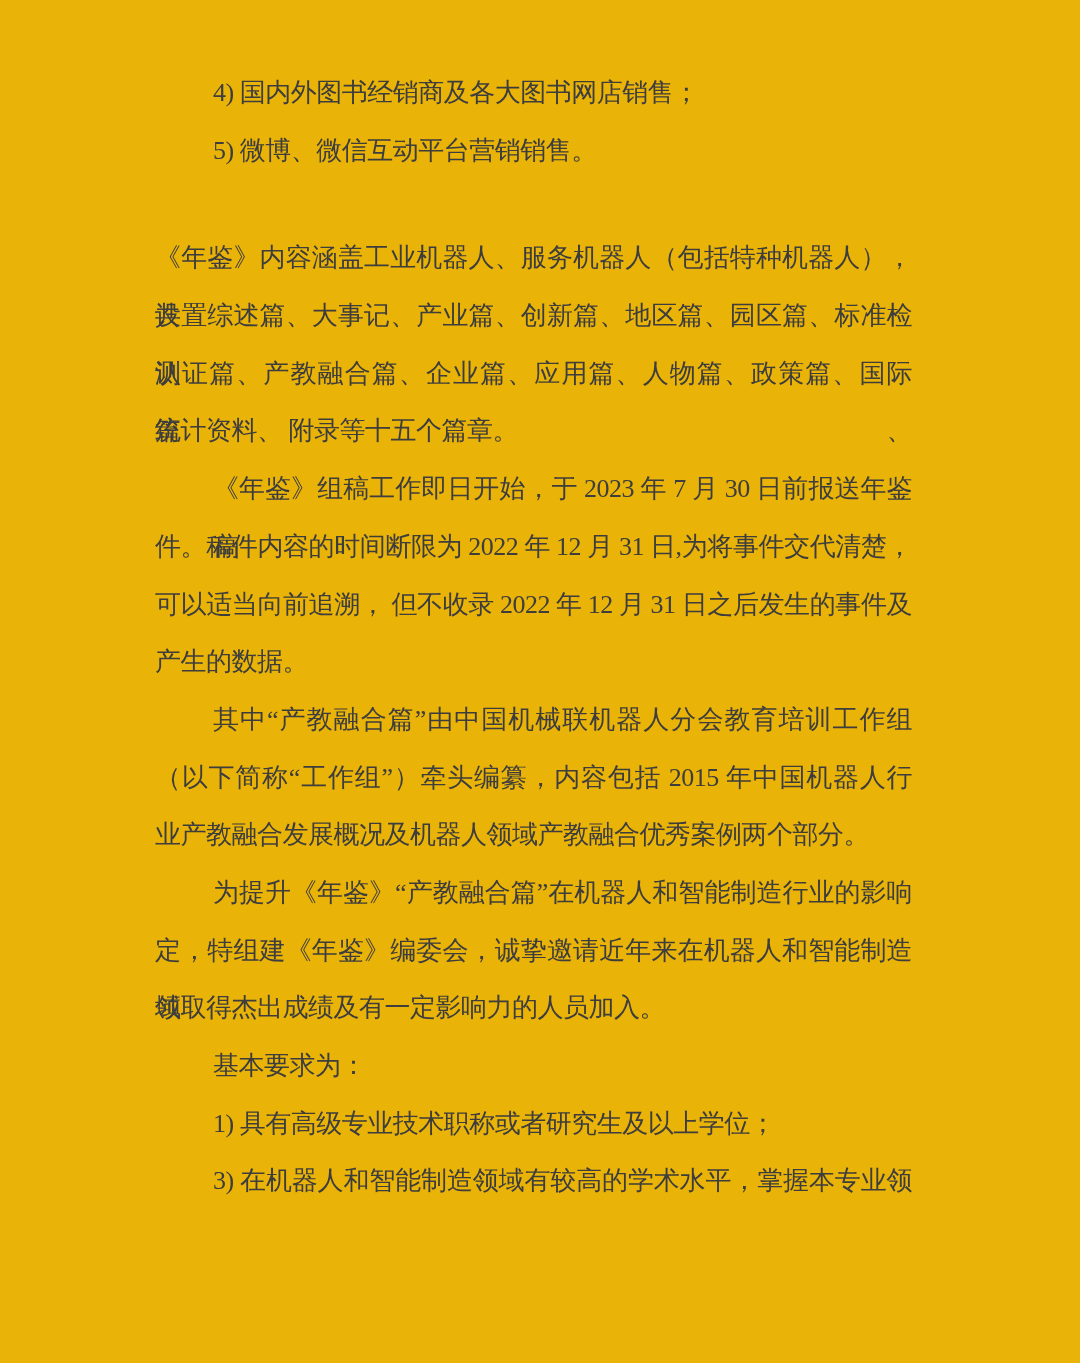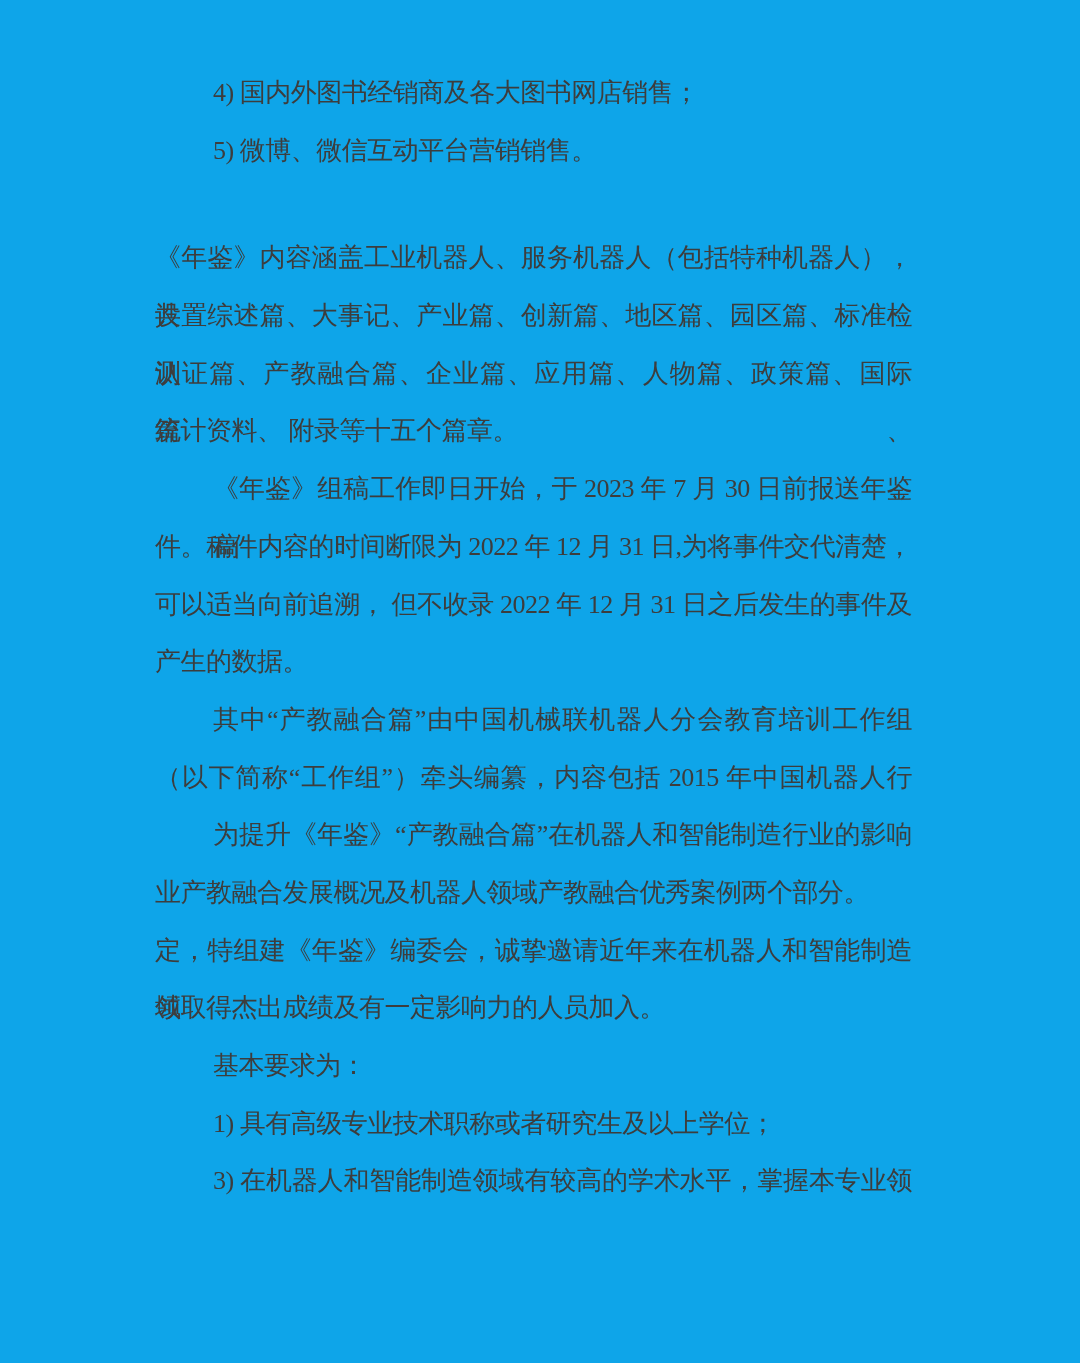--- a/index.html
+++ b/index.html
@@ -4,21 +4,21 @@
 <style>
   html, body {
     margin: 0;
     padding: 0;
     background: #ffffff;
   }
   .page {
     position: relative;
     width: 1080px;
     height: 1363px;
-    background: #0ea5e9;
+    background: #eab308;
     overflow: hidden;
     font-family: "Liberation Serif", "DejaVu Serif", serif;
   }
   .content {
     position: absolute;
     left: 155px;
     top: 64px;
     width: 757px;
     color: #3d3d3d;
   }
@@ -54,21 +54,21 @@
       <div class="line fill">《年鉴》内容涵盖工业机器人、服务机器人（包括特种机器人），共</div>
       <div class="line fill">设置综述篇、大事记、产业篇、创新篇、地区篇、园区篇、标准检测</div>
       <div class="line fill">认证篇、产教融合篇、企业篇、应用篇、人物篇、政策篇、国际篇、</div>
       <div class="line">统计资料、 附录等十五个篇章。</div>
       <div class="line indent fill">《年鉴》组稿工作即日开始，于 2023 年 7 月 30 日前报送年鉴稿</div>
       <div class="line fill">件。稿件内容的时间断限为 2022 年 12 月 31 日,为将事件交代清楚，</div>
       <div class="line fill">可以适当向前追溯， 但不收录 2022 年 12 月 31 日之后发生的事件及</div>
       <div class="line">产生的数据。</div>
       <div class="line indent fill">其中“产教融合篇”由中国机械联机器人分会教育培训工作组</div>
       <div class="line fill">（以下简称“工作组”）牵头编纂，内容包括 2015 年中国机器人行</div>
+      <div class="line">业产教融合发展概况及机器人领域产教融合优秀案例两个部分。</div>
       <div class="line indent fill">为提升《年鉴》“产教融合篇”在机器人和智能制造行业的影响</div>
-      <div class="line">业产教融合发展概况及机器人领域产教融合优秀案例两个部分。</div>
       <div class="line fill">定，特组建《年鉴》编委会，诚挚邀请近年来在机器人和智能制造领</div>
       <div class="line">域取得杰出成绩及有一定影响力的人员加入。</div>
       <div class="line indent">基本要求为：</div>
       <div class="line indent">1) 具有高级专业技术职称或者研究生及以上学位；</div>
       <div class="line indent fill">3) 在机器人和智能制造领域有较高的学术水平，掌握本专业领</div>
     </div>
 </div>
 
 </body></html>

